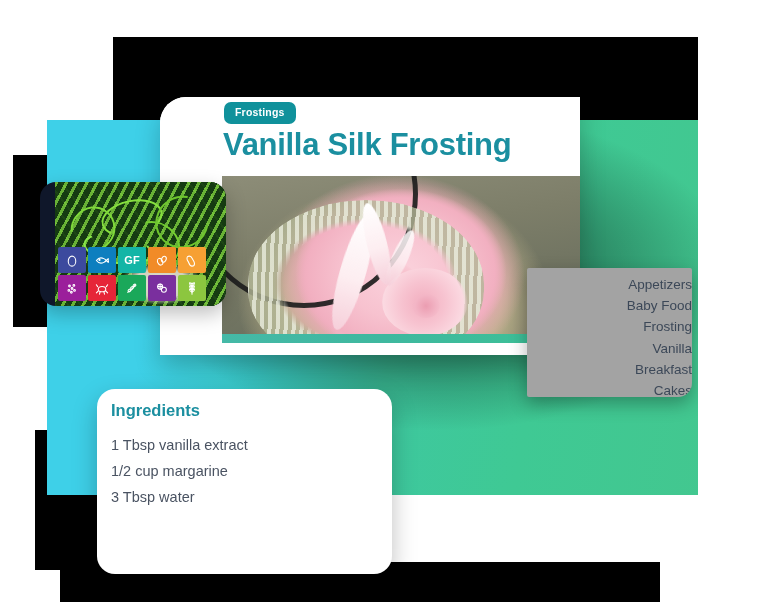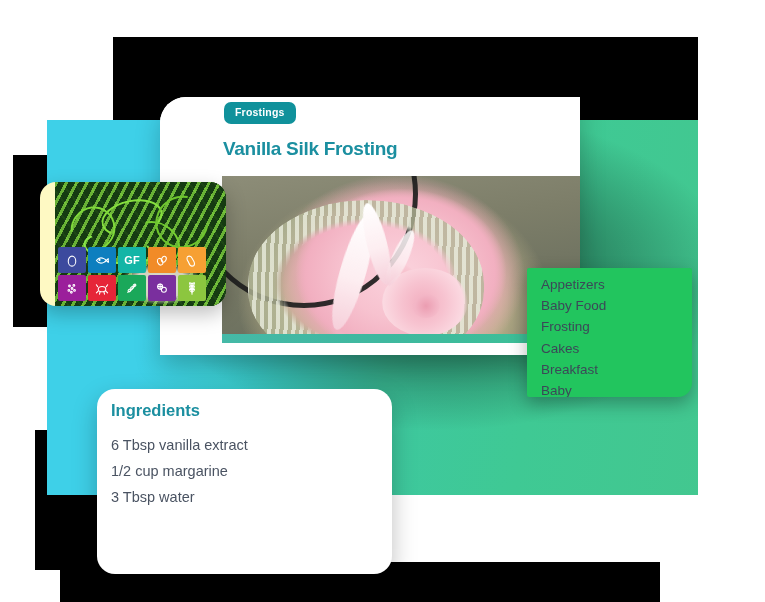--- a/index.html
+++ b/index.html
@@ -65,23 +65,23 @@
     font-size: 10.5px;
     font-weight: 700;
     letter-spacing: .2px;
     padding: 5px 11px 6px;
     border-radius: 7px;
     line-height: 1;
     z-index: 6;
   }
   #recipe-title {
     position: absolute;
-    left: 223px; top: 138px;
+    left: 223px; top: 127px;
     color: #1b8fa0;
-    font-size: 19px;
+    font-size: 31px;
     font-weight: 700;
     letter-spacing: -0.3px;
     z-index: 6;
   }
 
   
   #hero-photo {
     position: absolute;
     left: 222px; top: 176px;
     width: 358px; height: 167px;
@@ -145,21 +145,21 @@
     position: absolute;
     left: 0; bottom: 0; width: 100%; height: 9px;
     background: linear-gradient(90deg, #45b9a7 0%, #3fb89f 45%, #3cc295 100%);
   }
 
   
   #thumb-card {
     position: absolute;
     left: 40px; top: 182px;
     width: 186px; height: 124px;
-    background: #fef9c3;
+    background: #0f172a;
     border-radius: 16px;
     box-shadow: 0 8px 20px rgba(0,0,0,0.25);
     z-index: 7;
     overflow: hidden;
   }
   #thumb-photo {
     position: absolute;
     left: 15px; top: 0px;
     width: 171px; height: 124px;
     background:
@@ -200,26 +200,27 @@
     font-weight: 700;
     line-height: 1;
   }
   .aicon svg { display: block; }
 
   
   #category-dropdown {
     position: absolute;
     left: 527px; top: 268px;
     width: 165px; height: 129px;
-    background: #22c55e;
+    background: #a3a3a3;
     border-radius: 2px 2px 14px 2px;
     box-shadow: 0 7px 18px rgba(0,0,0,0.30);
     z-index: 9;
     overflow: hidden;
     padding: 6px 0 0 14px;
+    text-align: right;
   }
   .dd-item {
     color: #3c4858;
     font-size: 13.5px;
     line-height: 21.2px;
     white-space: nowrap;
   }
 
   
   #ingredients-card {
@@ -350,27 +351,27 @@
             <path d="M12 8c-3-1-4-3-4-5 2 0 4 1 4 3M12 8c3-1 4-3 4-5-2 0-4 1-4 3M12 13c-3-1-4-3-4-5 2 0 4 1 4 3M12 13c3-1 4-3 4-5-2 0-4 1-4 3M12 18c-3-1-4-3-4-5 2 0 4 1 4 3M12 18c3-1 4-3 4-5-2 0-4 1-4 3"></path>
           </svg>
         </div>
       </div>
   </div>
 
   <div id="category-dropdown">
       <div class="dd-item">Appetizers</div>
       <div class="dd-item">Baby Food</div>
       <div class="dd-item">Frosting</div>
+      <div class="dd-item">Vanilla</div>
+      <div class="dd-item">Breakfast</div>
       <div class="dd-item">Cakes</div>
-      <div class="dd-item">Breakfast</div>
-      <div class="dd-item">Baby</div>
     </div>
 
   <div id="ingredients-card">
     <div id="ing-title">Ingredients</div>
     <div id="ing-list">
-        <div class="ing-item">6 Tbsp vanilla extract</div>
+        <div class="ing-item">1 Tbsp vanilla extract</div>
         <div class="ing-item">1/2 cup margarine</div>
         <div class="ing-item">3 Tbsp water</div>
       </div>
   </div>
 
 </div>
 
 </body></html>

